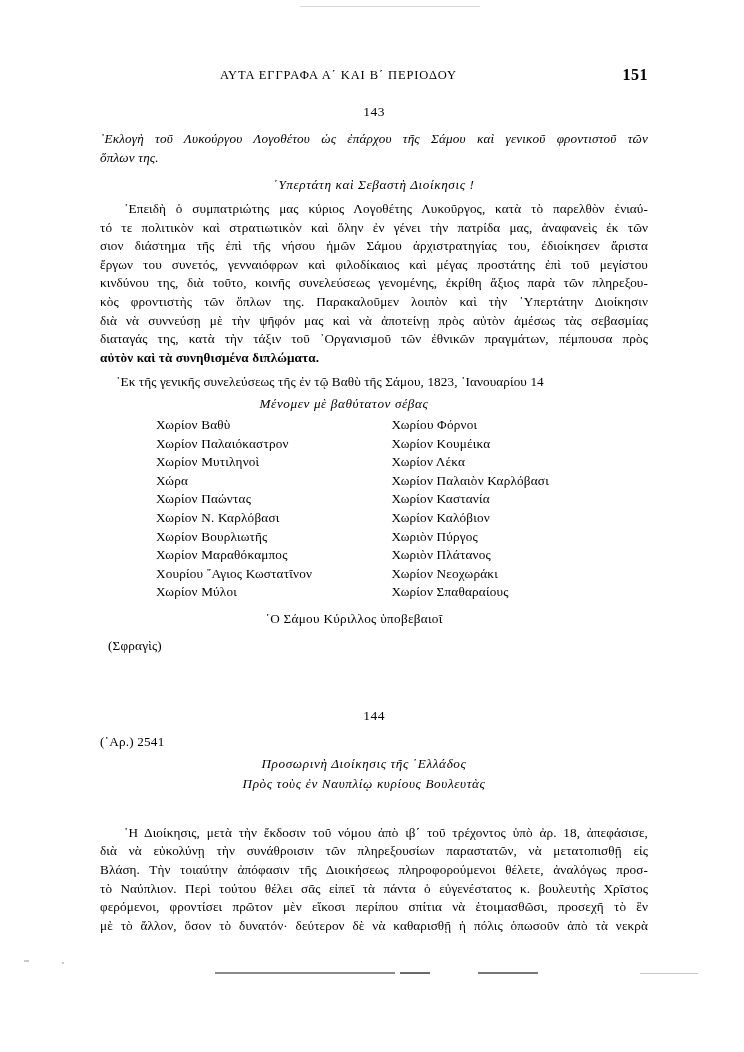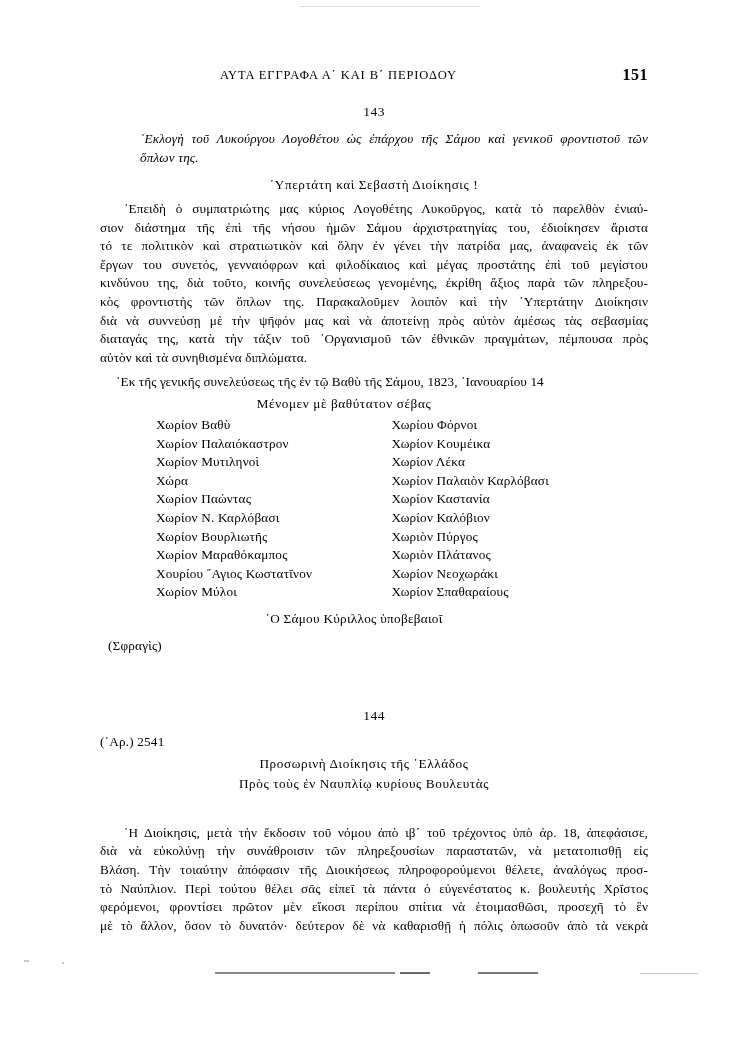--- a/index.html
+++ b/index.html
@@ -77,50 +77,52 @@
 
   
   .summary {
     font-style: italic;
     font-size: 13.2px;
     line-height: 18.5px;
     text-align: justify;
     letter-spacing: 0.15px;
     margin-bottom: 10px;
   }
-  .summary .ln { display: block; margin-left: 40px; }
+  .summary .ln { display: block; }
   .summary .ln.just {
     text-align: justify;
     text-align-last: justify;
   }
 
   
   .center-head {
     text-align: center;
     font-size: 13.2px;
     letter-spacing: 0.6px;
     margin: 9px 0 7px 0;
+    font-style: italic;
   }
   .center-head.tight { margin: 4px 0 4px 0; }
 
   
   .body-par {
     font-size: 13.2px;
     line-height: 18.6px;
     letter-spacing: 0.1px;
   }
   .body-par .ln {
     display: block;
     text-align: justify;
     text-align-last: justify;
     white-space: nowrap;
   }
   .body-par .ln.last {
     text-align: left;
     text-align-last: left;
+    font-weight: bold;
   }
 
   .date-line {
     font-size: 13.2px;
     line-height: 18.6px;
     margin-top: 6px;
     letter-spacing: 0.1px;
   }
 
   
@@ -189,22 +191,22 @@
 
     <div class="summary">
       <span class="ln just">᾿Εκλογὴ τοῦ Λυκούργου Λογοθέτου ὡς ἐπάρχου τῆς Σάμου καὶ γενικοῦ φροντιστοῦ τῶν</span>
       <span class="ln">ὅπλων της.</span>
     </div>
 
     <div class="center-head">῾Υπερτάτη καὶ Σεβαστὴ Διοίκησις !</div>
 
     <div class="body-par">
       <span class="ln" style="padding-left:24px;">᾿Επειδὴ ὁ συμπατριώτης μας κύριος Λογοθέτης Λυκοῦργος, κατὰ τὸ παρελθὸν ἐνιαύ-</span>
+      <span class="ln">τό τε πολιτικὸν καὶ στρατιωτικὸν καὶ ὅλην ἐν γένει τὴν πατρίδα μας, ἀναφανεὶς ἐκ τῶν</span>
       <span class="ln">σιον διάστημα τῆς ἐπὶ τῆς νήσου ἡμῶν Σάμου ἀρχιστρατηγίας του, ἐδιοίκησεν ἄριστα</span>
-      <span class="ln">τό τε πολιτικὸν καὶ στρατιωτικὸν καὶ ὅλην ἐν γένει τὴν πατρίδα μας, ἀναφανεὶς ἐκ τῶν</span>
       <span class="ln">ἔργων του συνετός, γενναιόφρων καὶ φιλοδίκαιος καὶ μέγας προστάτης ἐπὶ τοῦ μεγίστου</span>
       <span class="ln">κινδύνου της, διὰ τοῦτο, κοινῆς συνελεύσεως γενομένης, ἐκρίθη ἄξιος παρὰ τῶν πληρεξου-</span>
       <span class="ln">κὸς φροντιστὴς τῶν ὅπλων της. Παρακαλοῦμεν λοιπὸν καὶ τὴν ῾Υπερτάτην Διοίκησιν</span>
       <span class="ln">διὰ νὰ συννεύσῃ μὲ τὴν ψῆφόν μας καὶ νὰ ἀποτείνῃ πρὸς αὐτὸν ἀμέσως τὰς σεβασμίας</span>
       <span class="ln">διαταγάς της, κατὰ τὴν τάξιν τοῦ ᾿Οργανισμοῦ τῶν ἐθνικῶν πραγμάτων, πέμπουσα πρὸς</span>
       <span class="ln last">αὐτὸν καὶ τὰ συνηθισμένα διπλώματα.</span>
     </div>
 
     <div class="date-line">
       <span style="display:inline-block;padding-left:16px;">᾿Εκ τῆς γενικῆς συνελεύσεως τῆς ἐν τῷ Βαθὺ τῆς Σάμου, 1823, ᾿Ιανουαρίου 14</span>

